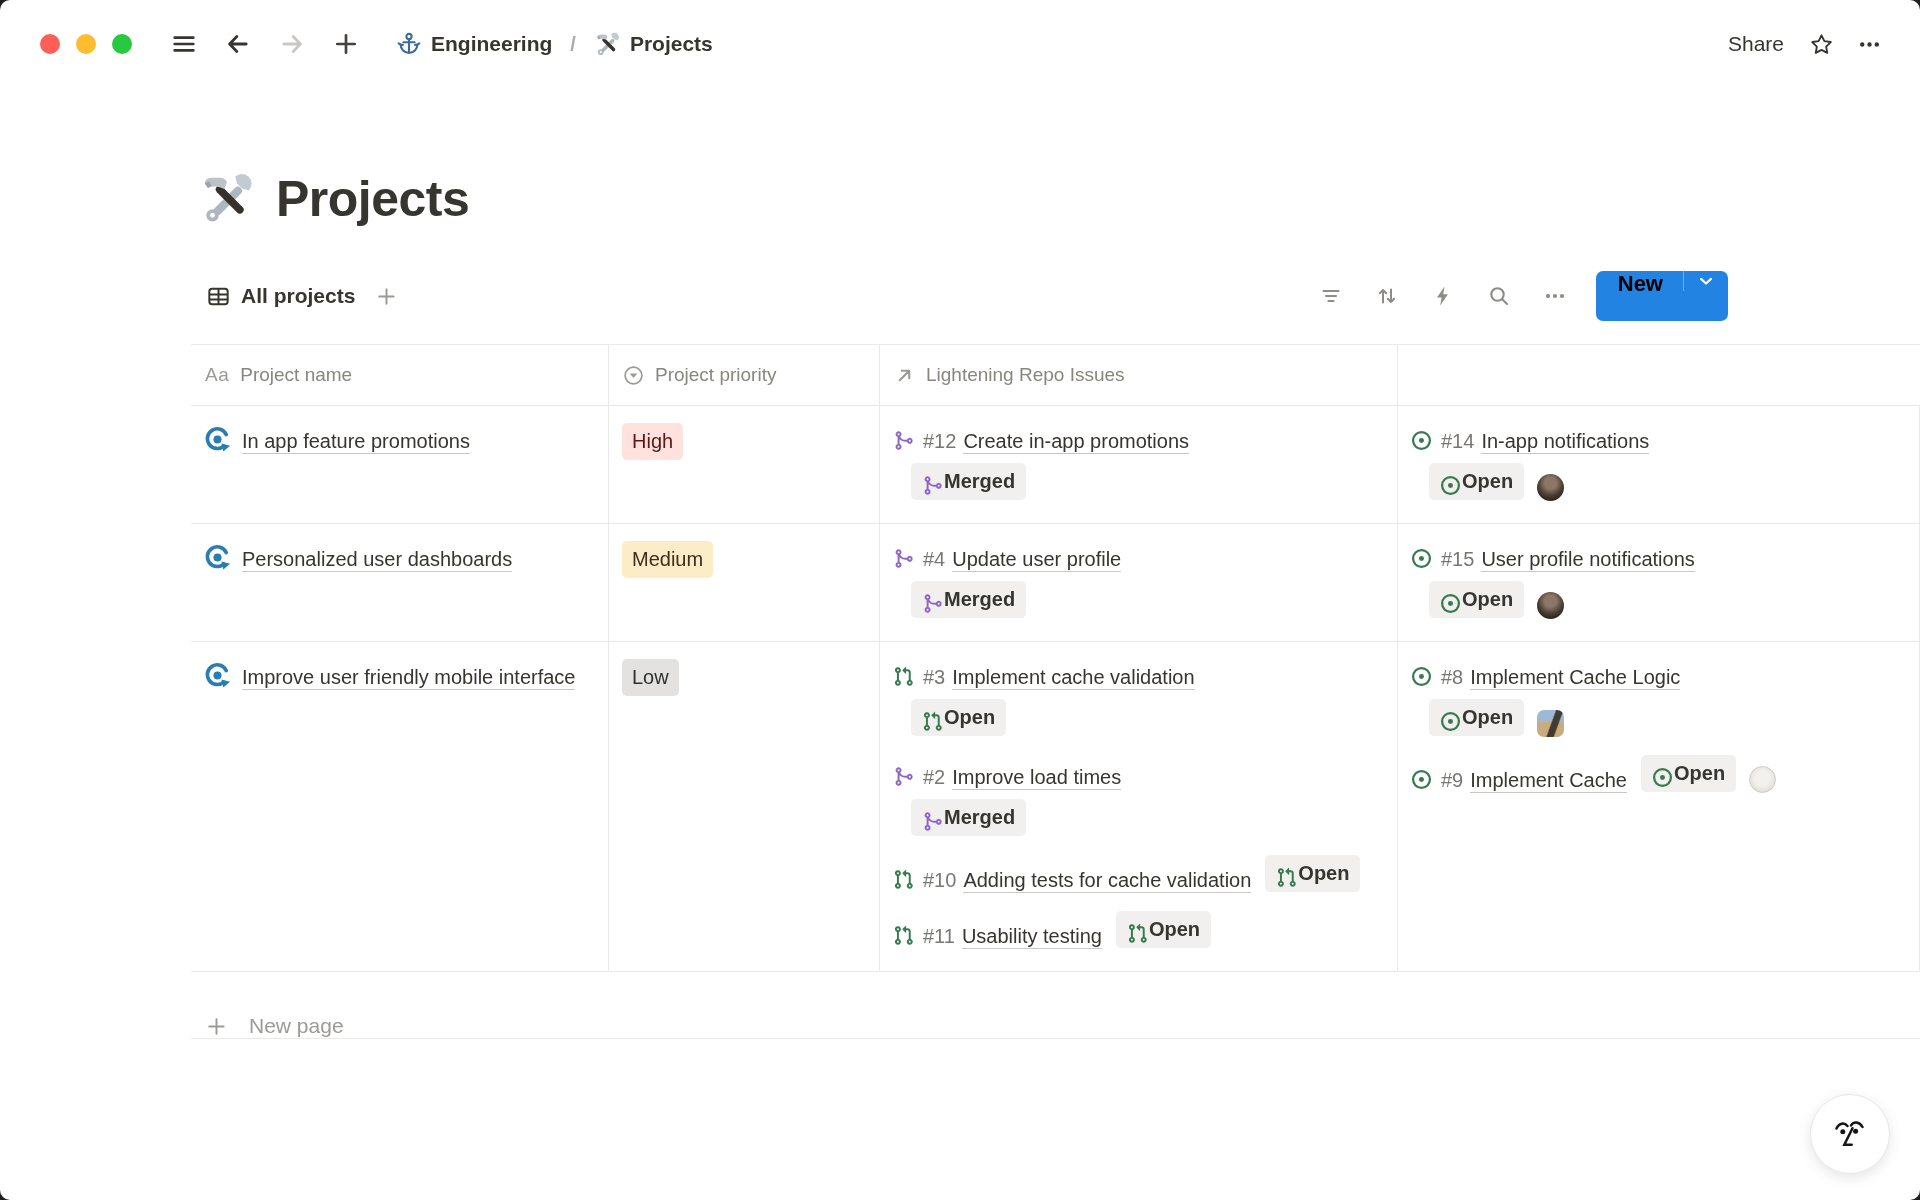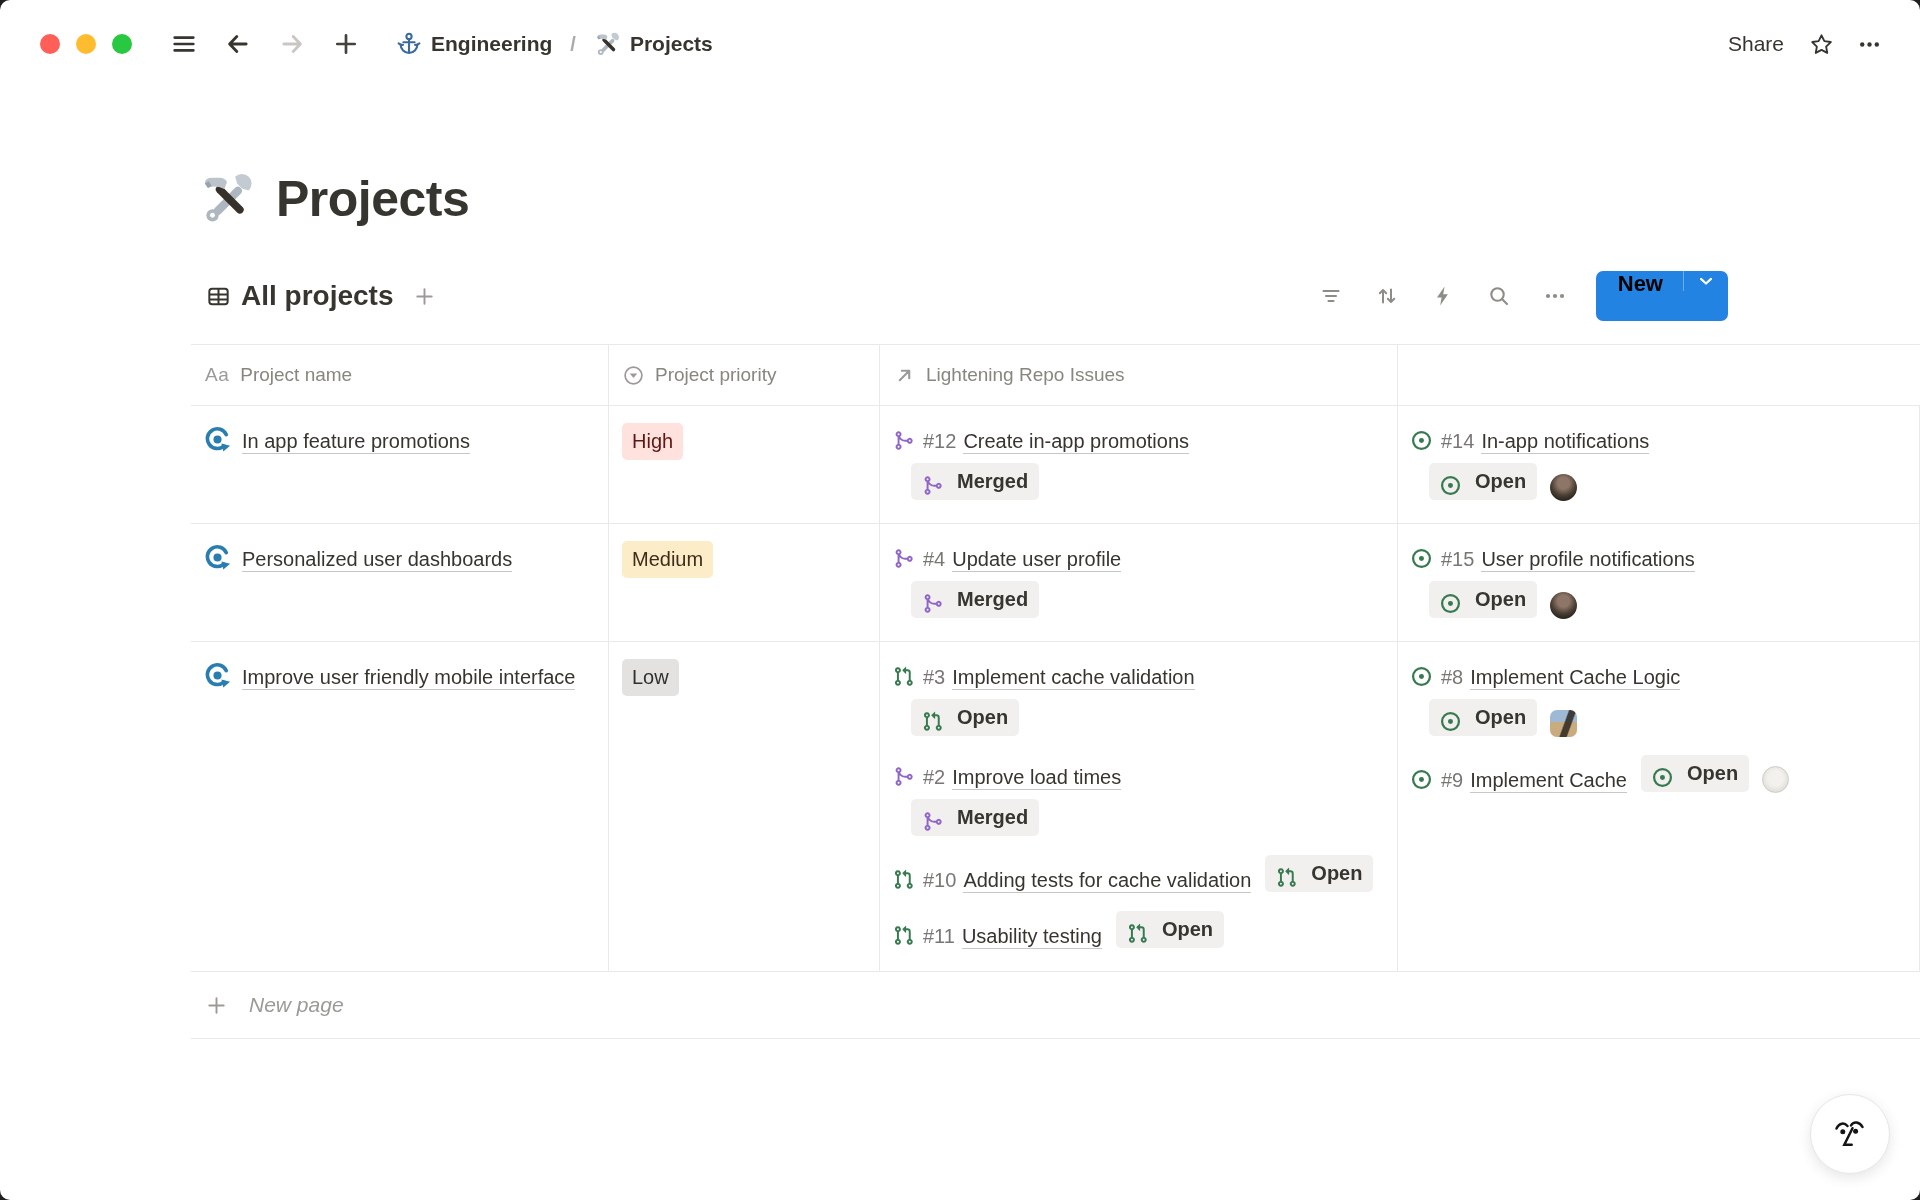--- a/index.html
+++ b/index.html
@@ -22,21 +22,21 @@
   .top-ic svg{width:25px;height:25px}
 
   
   .title-row{display:flex;align-items:center;gap:20px;padding:82px 0 0 198px;}
   .title-emoji{width:58px;height:58px;display:block;}
   .title-emoji svg{width:100%;height:100%}
   .page-title{font-size:50px;font-weight:700;letter-spacing:-0.5px;line-height:1.1;}
 
   
   .view-bar{display:flex;align-items:center;margin:42px 192px 0 204px;height:52px;}
-  .view-tab{display:flex;align-items:center;gap:10px;font-size:28px;font-weight:600;padding:4px 2px;border-radius:6px;}
+  .view-tab{display:flex;align-items:center;gap:10px;font-size:21px;font-weight:600;padding:4px 2px;border-radius:6px;}
   .view-tab svg{width:25px;height:25px}
   .add-view{width:38px;height:38px;display:flex;align-items:center;justify-content:center;margin-left:10px;border-radius:6px;}
   .add-view svg{width:23px;height:23px}
   .vb-icons{display:flex;align-items:center;gap:14px;margin-right:20px;}
   .vb-ic{width:42px;height:40px;display:flex;align-items:center;justify-content:center;border-radius:6px;}
   .vb-ic svg{width:24px;height:24px}
   .new-btn{display:flex;align-items:flex-start;background:var(--accent,#2383E2);border-radius:7px;overflow:hidden;height:50px;color:#000000;}
   .new-btn-main{display:flex;align-items:center;padding:0 20px 0 22px;font-size:22px;font-weight:600;}
   .new-btn-chev{display:flex;align-items:center;justify-content:center;width:44px;border-left:1px solid rgba(255,255,255,0.35);}
   .new-btn-chev svg{width:20px;height:20px}
@@ -59,32 +59,32 @@
   .tag-red{background:#FFE2DD;color:#5D1715}
   .tag-yellow{background:#FDECC8;color:#402C1B}
   .tag-gray{background:#E3E2E0;color:#32302C}
   .gh-entry{margin-bottom:9px;}
   .gh-entry:last-child{margin-bottom:0;}
   .gh-ic{display:inline-block;width:21px;height:21px;vertical-align:-3px;}
   .gh-ic svg{width:100%;height:100%}
   .gh-ic.purple{color:#9065C9}
   .gh-ic.green{color:#377A4F}
   .gh-num{color:#787774;margin:0 7px 0 9px;}
-  .status-pill{display:inline-flex;align-items:center;gap:14px;height:37px;padding:0 11px;border-radius:5px;
+  .status-pill{display:inline-flex;align-items:center;gap:1px;height:37px;padding:0 11px;border-radius:5px;
                background:#F1F0EE;font-size:20px;font-weight:600;line-height:37px;vertical-align:-1px;}
   .state-line{padding-left:18px;}
   .inline-pill{margin-left:14px;}
   .avatar{display:inline-block;width:27px;height:27px;border-radius:50%;vertical-align:-6px;margin-left:13px;}
   .avatar-portrait-dark{background:radial-gradient(circle at 50% 34%,#8d7667 26%,#4a3f33 55%,#26221d 80%);}
   .avatar-photo{border-radius:7px;background:
       linear-gradient(110deg,transparent 50%,rgba(45,38,30,.85) 54% 70%,transparent 74%),
       linear-gradient(180deg,#9db9d3 0 44%,#c8ab7f 44% 100%);}
   .avatar-sketch{background:radial-gradient(circle at 50% 45%,#f3f1ee 40%,#d9d6d0 90%);border:1px solid #CFCCC6;width:25px;height:25px;}
-  .newpage-row{display:flex;align-items:center;gap:21px;height:66px;border-bottom:1px solid #E9E9E7;
-               color:#9B9A97;font-size:21px;padding-left:14px;font-style:italic;}
+  .newpage-row{display:flex;align-items:flex-end;gap:21px;height:66px;border-bottom:1px solid #E9E9E7;
+               color:#9B9A97;font-size:21px;padding-left:14px;}
   .newpage-row svg{width:23px;height:23px}
 
   
   .ai-fab{position:absolute;right:30px;bottom:26px;width:78px;height:78px;border-radius:50%;background:#fff;
           border:1px solid #E8E7E4;box-shadow:0 4px 14px rgba(0,0,0,.10);display:flex;align-items:center;justify-content:center;}
   .ai-fab svg{width:44px;height:44px}
 </style>
 </head>
 <body>
 

